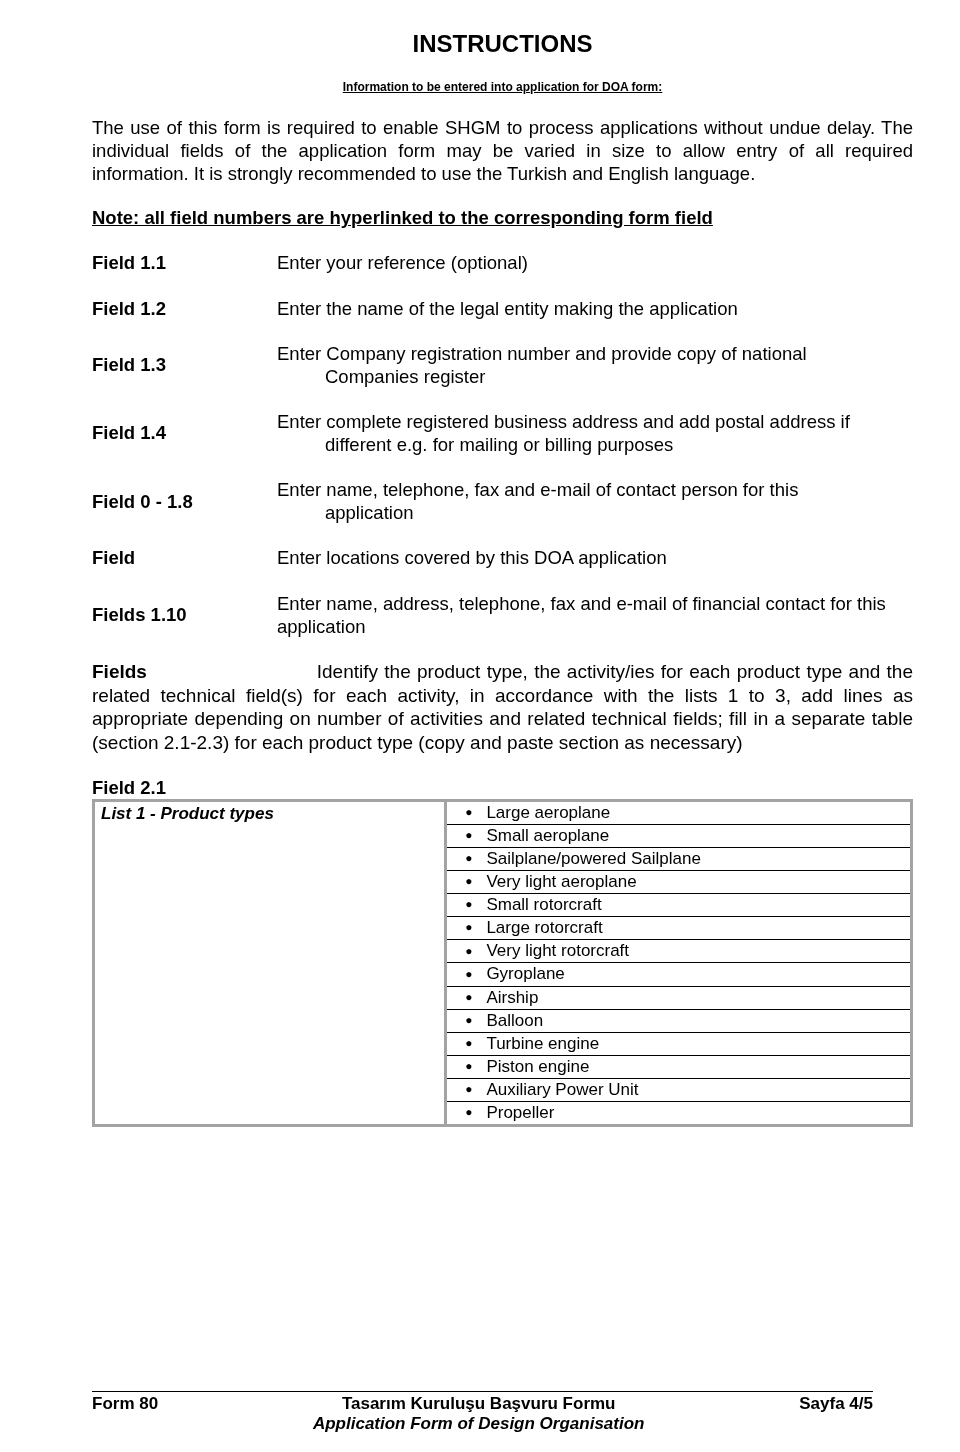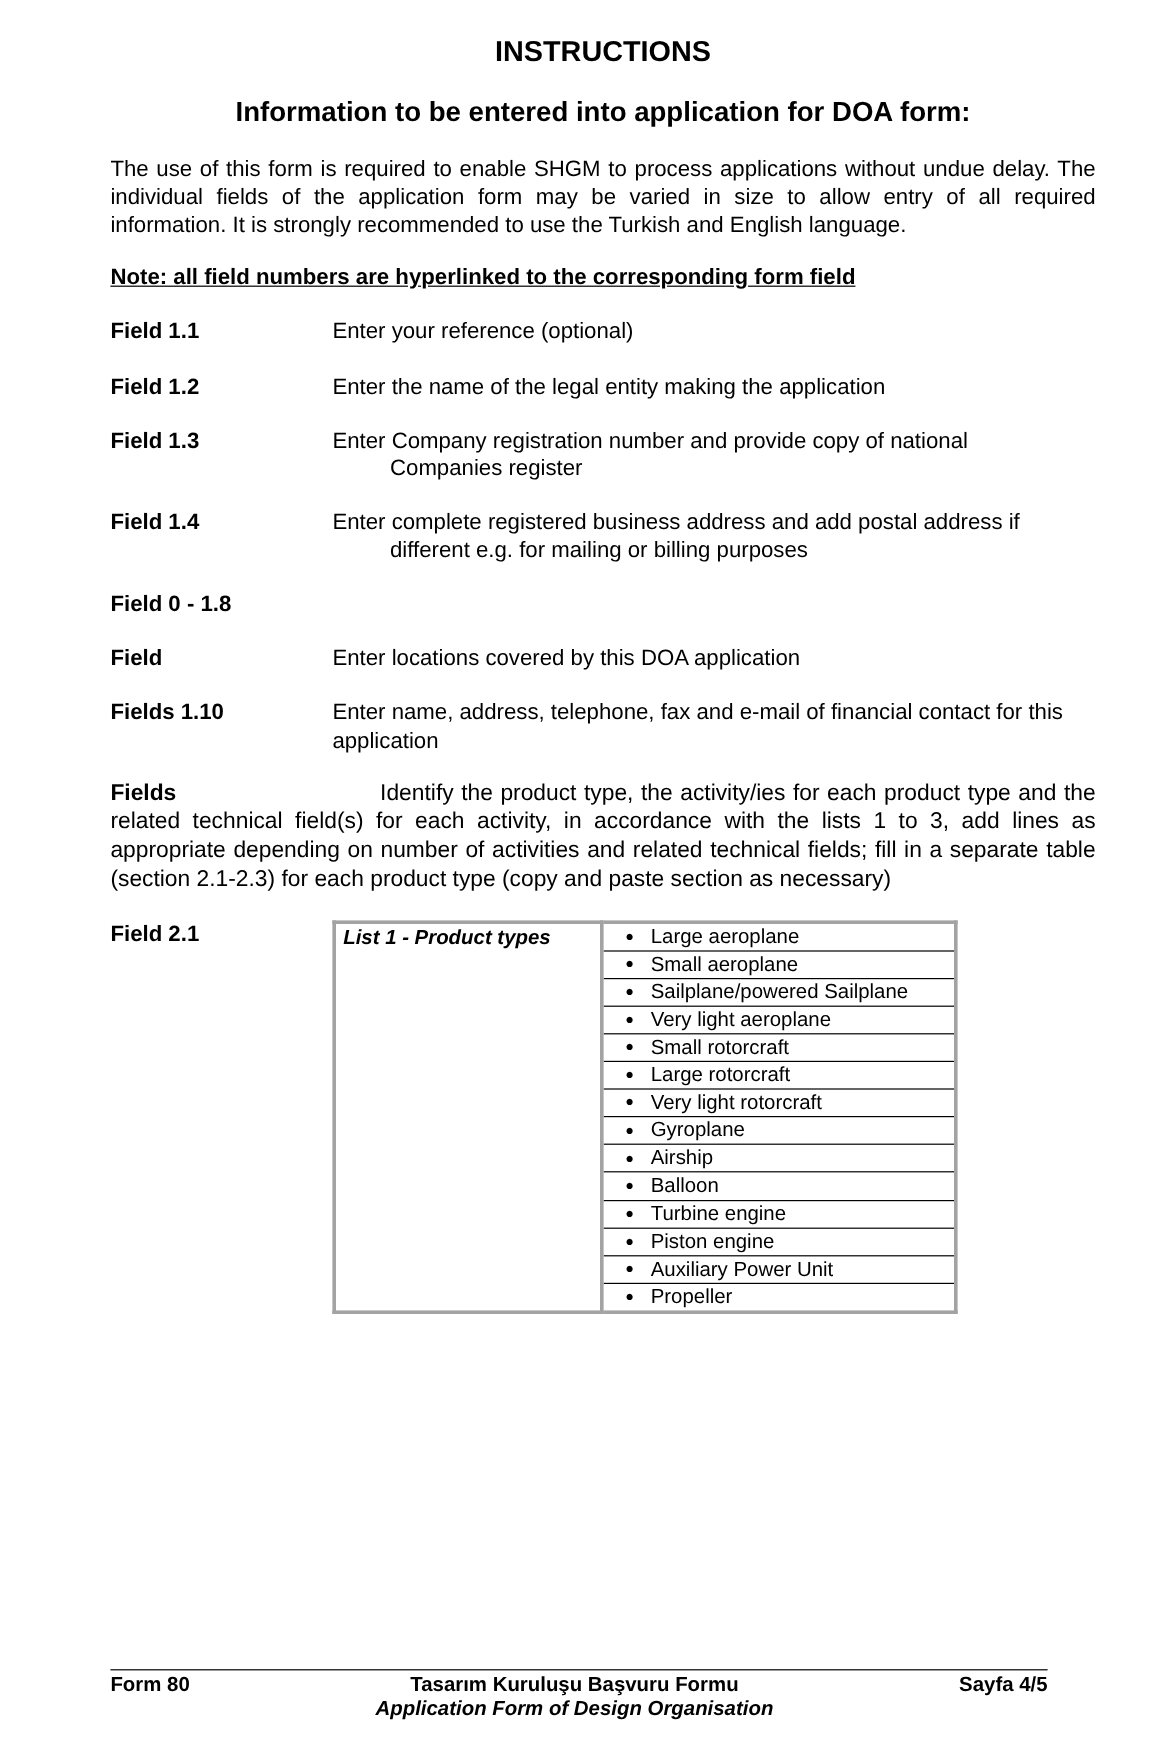--- a/index.html
+++ b/index.html
@@ -19,41 +19,42 @@
   }
   .title {
     text-align: center;
     font-weight: bold;
     font-size: 24px;
     margin-bottom: 22px;
   }
   .subtitle {
     text-align: center;
     font-weight: bold;
-    font-size: 23px;
+    text-decoration: underline;
+    font-size: 12px;
     margin-bottom: 22px;
   }
   .body-text {
     font-size: 18.5px;
     line-height: 1.25;
     text-align: justify;
     margin-bottom: 22px;
   }
   .note {
     font-size: 18.5px;
     font-weight: bold;
     text-decoration: underline;
     margin-bottom: 22px;
   }
   .field-row {
     display: flex;
     font-size: 18.5px;
     line-height: 1.25;
     margin-bottom: 22px;
-    align-items: flex-start;
+    align-items: center;
   }
   .field-label {
     font-weight: bold;
     width: 185px;
     flex-shrink: 0;
   }
   .field-desc {
     flex: 1;
   }
   .field-desc .indent {
@@ -65,20 +66,21 @@
     line-height: 1.25;
     text-align: justify;
     margin-bottom: 22px;
   }
   .fields-block .lbl {
     font-weight: bold;
   }
   .table-wrap {
     display: flex;
     font-size: 18.5px;
+    flex-direction: column;
   }
   .table-label {
     font-weight: bold;
     width: 185px;
     flex-shrink: 0;
   }
   table.product-table {
     border-collapse: collapse;
     font-size: 17px;
   }
@@ -168,20 +170,24 @@
   <div class="field-row">
     <div class="field-label">Field 1.4</div>
     <div class="field-desc">
       <span>Enter complete registered business address and add postal address if</span>
       <span class="indent">different e.g. for mailing or billing purposes</span>
     </div>
   </div>
 
   <div class="field-row">
     <div class="field-label">Field 0 - 1.8</div>
+    <div class="field-desc">
+      <span>Enter name, telephone, fax and e-mail of contact person for this</span>
+      <span class="indent">application</span>
+    </div>
   </div>
 
   <div class="field-row">
     <div class="field-label">Field</div>
     <div class="field-desc">Enter locations covered by this DOA application</div>
   </div>
 
   <div class="field-row">
     <div class="field-label">Fields 1.10</div>
     <div class="field-desc">Enter name, address, telephone, fax and e-mail of financial contact for this application</div>

